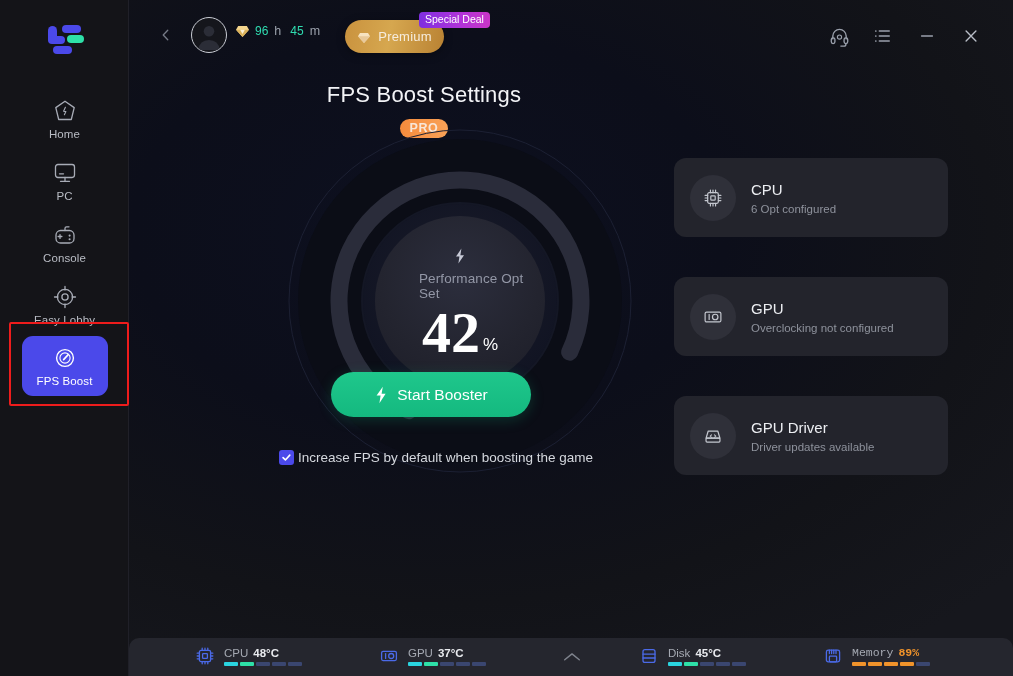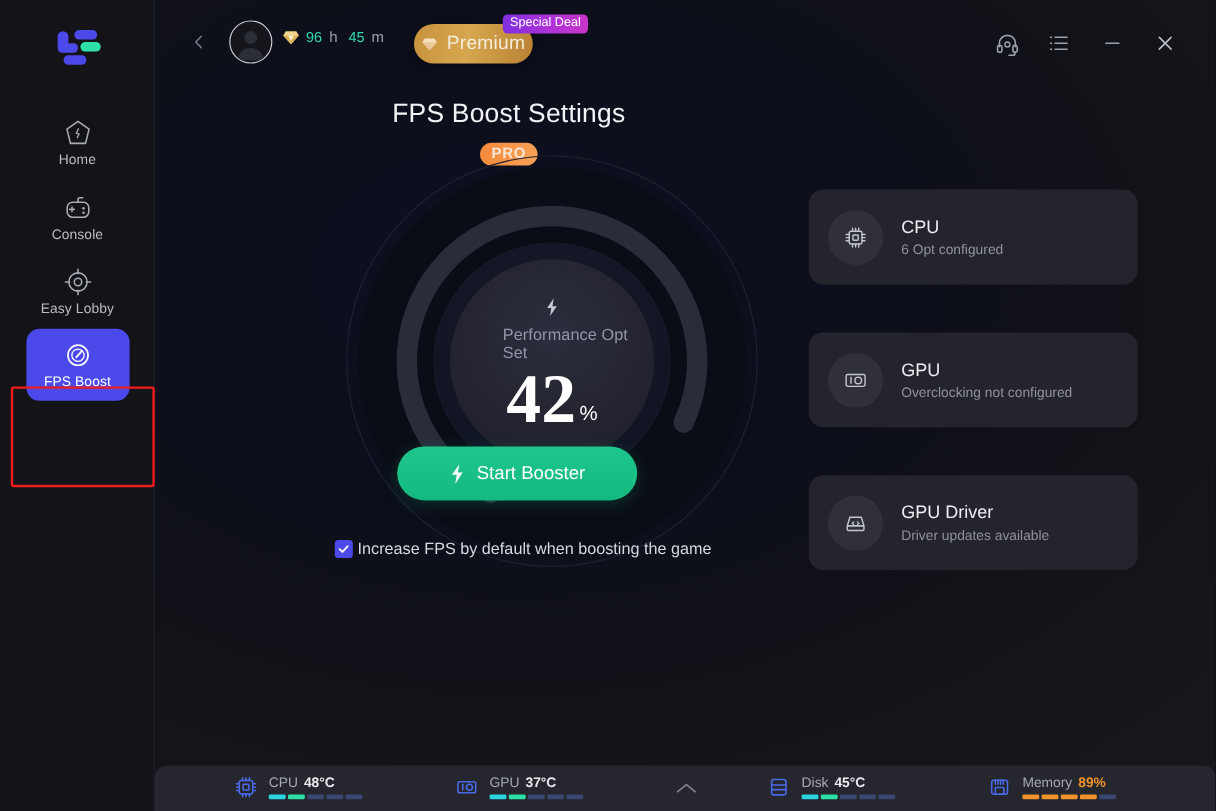--- a/index.html
+++ b/index.html
@@ -99,21 +99,21 @@
   #premium-btn {
     position: absolute; left: 216px; top: 20px;
     width: 99px; height: 33px;
     border-radius: 17px;
     background: linear-gradient(100deg, #c9923e 0%, #d6a74f 45%, #b98233 100%);
     display: flex; align-items: center; justify-content: center; gap: 6px;
     cursor: pointer;
     box-shadow: 0 2px 8px rgba(0,0,0,.35);
   }
   #premium-btn .plabel {
-    font-size: 16px; color: #f6ecdd; letter-spacing: .2px;
+    font-size: 13px; color: #f6ecdd; letter-spacing: .2px;
   }
   #special-deal {
     position: absolute; left: 290px; top: 12px;
     padding: 2px 6px 3px 6px;
     border-radius: 4px;
     background: linear-gradient(90deg, #7f2fe0 0%, #b233d8 60%, #c935c6 100%);
     color: #ffffff;
     font-size: 10.5px;
     line-height: 1.05;
     white-space: nowrap;
@@ -242,21 +242,21 @@
     background: #25262e;
     border-radius: 10px 10px 0 0;
   }
   .stat {
     position: absolute; top: 8px;
     display: flex; align-items: center; gap: 9px;
   }
   #stat-cpu    { left: 66px; }
   #stat-gpu    { left: 250px; }
   #stat-disk   { left: 510px; }
-  #stat-memory { left: 694px; }
+  #stat-memory { left: 694px; font-family: Liberation Mono, monospace; }
   .stat-icon { width: 20px; height: 20px; display: block; flex: none; }
   .stat-right { display: flex; flex-direction: column; gap: 3px; }
   .stat-textline { display: flex; align-items: baseline; gap: 5px; }
   .stat-name { font-size: 11.5px; color: #a5a9b2; }
   .stat-val  { font-size: 11.5px; color: #e8eaee; font-weight: bold; }
   .stat-val.warn { color: #f0932b; }
   .bars { display: flex; gap: 2px; }
   .bar { width: 14px; height: 4px; border-radius: 1px; background: #3a4670; }
   .bar.on-cool1 { background: #2ad4e0; }
   .bar.on-cool2 { background: #2ee0a8; }
@@ -290,20 +290,31 @@
       <div class="nav-item">
         <span class="nav-icon">
           <svg viewBox="0 0 26 26" width="26" height="26" fill="none" stroke="#a8acb6" stroke-width="1.3">
             <path d="M13 3.2 L22.2 9.6 L19.3 21.5 L6.7 21.5 L3.8 9.6 Z" stroke-linejoin="round"></path>
             <path d="M13.4 9.3 L11.6 13.2 L13.9 13.6 L12.4 16.8" stroke-linecap="round" stroke-linejoin="round" stroke-width="1.1"></path>
           </svg>
         </span>
         <span class="nav-label">Home</span>
       </div>
 
+      <div class="nav-item">
+        <span class="nav-icon">
+          <svg viewBox="0 0 26 26" width="26" height="26" fill="none" stroke="#a8acb6" stroke-width="1.3">
+            <rect x="3.5" y="4.5" width="19" height="13" rx="2.4"></rect>
+            <path d="M13 17.5 V21" stroke-linecap="round"></path>
+            <path d="M8.5 21.3 H17.5" stroke-linecap="round"></path>
+            <path d="M7.5 13.8 H11.5" stroke-linecap="round"></path>
+          </svg>
+        </span>
+        <span class="nav-label">PC</span>
+      </div>
 
       <div class="nav-item">
         <span class="nav-icon">
           <svg viewBox="0 0 26 26" width="26" height="26" fill="none" stroke="#a8acb6" stroke-width="1.3">
             <rect x="4" y="8.5" width="18" height="12.5" rx="4.6"></rect>
             <path d="M13 8.5 V6.2 Q13 4.8 14.6 4.8 H17" stroke-linecap="round"></path>
             <path d="M8 12.6 V16.4 M6.1 14.5 H9.9" stroke-linecap="round"></path>
             <circle cx="17.6" cy="13.6" r="1.05" fill="#a8acb6" stroke="none"></circle>
             <circle cx="17.6" cy="17.2" r="1.05" fill="#a8acb6" stroke="none"></circle>
           </svg>

